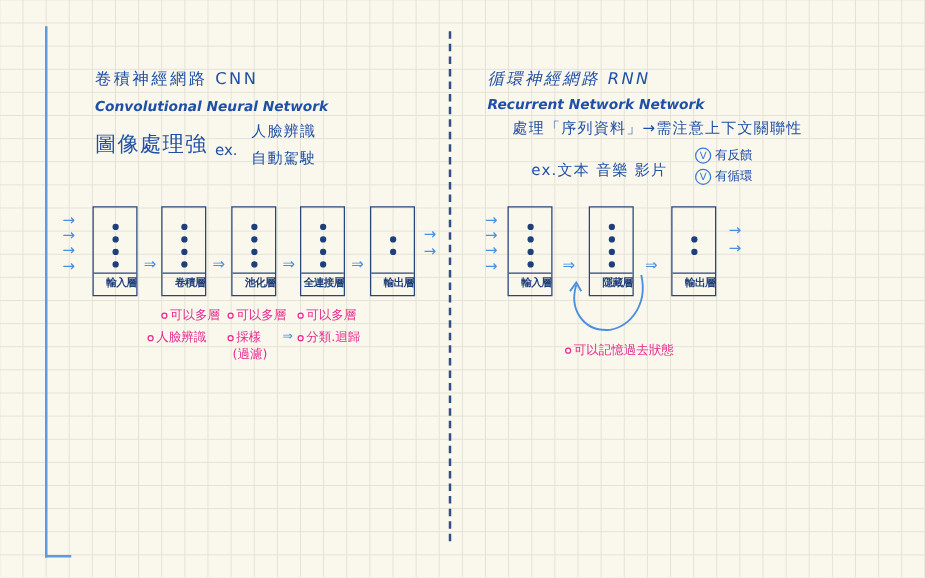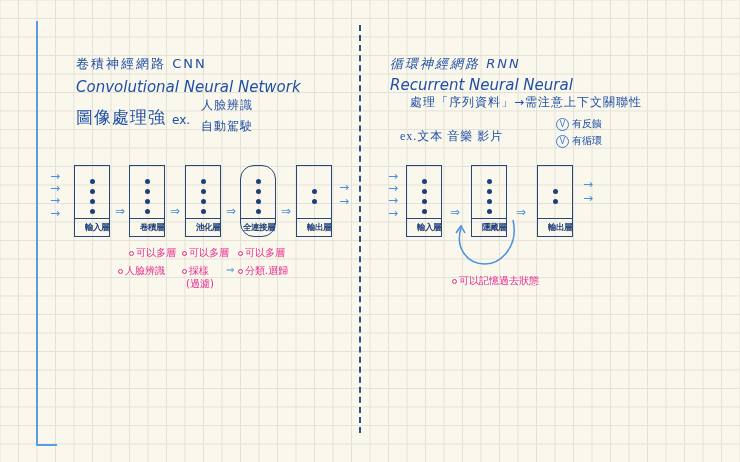--- a/index.html
+++ b/index.html
@@ -14,21 +14,21 @@
     font-family: "DejaVu Sans", sans-serif;
     color: #1f4fa6;
   }
   .abs { position: absolute; }
   .margin-line { left: 36px; top: 21px; width: 2px; height: 425px; background: #5b9be0; }
   .margin-foot { left: 36px; top: 444px; width: 21px; height: 2px; background: #5b9be0; }
   .divider { left: 359px; top: 25px; width: 0; height: 408px; border-left: 2px dashed #2f4f86; }
 
   .hw { white-space: nowrap; color: #1f4fa6; line-height: 1; }
   .t-title { font-size: 13px; letter-spacing: 2px; }
-  .t-sub { font-size: 15px; font-style: italic; }
+  .t-sub { font-size: 11px; font-style: italic; font-weight: bold; }
   .t-big { font-size: 17px; letter-spacing: 1px; }
   .t-med { font-size: 12px; letter-spacing: 1px; }
   .t-ex { font-size: 12px; }
 
   .layer {
     position: absolute; width: 36px; height: 72px;
     border: 1.5px solid #27467a; box-sizing: border-box;
   }
   .layer .dots { position: absolute; left: 0; right: 0; top: 6px; height: 48px;
     display: flex; flex-direction: column; align-items: center; justify-content: center; gap: 5px; }
@@ -48,21 +48,21 @@
 </head>
 <body>
 
 <div class="abs margin-line"></div>
 <div class="abs margin-foot"></div>
 <div class="abs divider"></div>
 
 <div>
   <div class="abs hw t-title" style="left:76px; top:57px;">卷積神經網路 CNN</div>
   <div class="abs hw t-sub" style="left:76px; top:80px;">Convolutional Neural Network</div>
-  <div class="abs hw t-big" style="left:76px; top:109px;">圖像處理強</div>
+  <div class="abs hw t-big" style="left:76px; top:109px;font-family:Liberation Mono, monospace;">圖像處理強</div>
   <div class="abs hw t-ex" style="left:172px; top:114px;">ex.</div>
   <div class="abs hw t-med" style="left:201px; top:99px;">人臉辨識</div>
   <div class="abs hw t-med" style="left:201px; top:120px;">自動駕駛</div>
 
   <div class="arrow" style="left:50px; top:170px;">→</div>
   <div class="arrow" style="left:50px; top:182px;">→</div>
   <div class="arrow" style="left:50px; top:194px;">→</div>
   <div class="arrow" style="left:50px; top:207px;">→</div>
 
   <div class="layer" style="left:74px; top:165px;">
@@ -91,21 +91,21 @@
     <div class="dots">
         <span class="dot"></span>
         <span class="dot"></span>
         <span class="dot"></span>
         <span class="dot"></span>
       </div>
     <div class="lbl">池化層</div>
   </div>
   <div class="arrow" style="left:226px; top:205px;">⇒</div>
 
-  <div class="layer" style="left:240px; top:165px;border-radius:14px;">
+  <div class="layer" style="left:240px; top:165px;">
     <div class="dots">
         <span class="dot"></span>
         <span class="dot"></span>
         <span class="dot"></span>
         <span class="dot"></span>
       </div>
     <div class="lbl">全連接層</div>
   </div>
   <div class="arrow" style="left:281px; top:205px;">⇒</div>
 
@@ -124,23 +124,23 @@
   <div class="abs pink" style="left:182px; top:248px;"><span class="bullet"></span><span>可以多層</span></div>
   <div class="abs pink" style="left:182px; top:266px;"><span class="bullet"></span><span>採樣</span></div>
   <div class="abs pink" style="left:186px; top:279px;">(過濾)</div>
   <div class="abs pink" style="left:238px; top:248px;"><span class="bullet"></span><span>可以多層</span></div>
   <div class="abs arrow" style="left:226px; top:265px; font-size:10px;">⇒</div>
   <div class="abs pink" style="left:238px; top:266px;"><span class="bullet"></span><span>分類.迴歸</span></div>
 </div>
 
 <div>
   <div class="abs hw t-title" style="left:390px; top:57px;font-style:italic;">循環神經網路 RNN</div>
-  <div class="abs hw t-sub" style="left:390px; top:78px;">Recurrent Neural Neural</div>
+  <div class="abs hw t-sub" style="left:390px; top:78px;">Recurrent Network Network</div>
   <div class="abs hw t-med" style="left:410px; top:96px;">處理「序列資料」→需注意上下文關聯性</div>
-  <div class="abs hw t-med" style="left:400px; top:130px;font-family:Liberation Serif, serif;">ex.文本  音樂  影片</div>
+  <div class="abs hw t-med" style="left:425px; top:130px;">ex.文本  音樂  影片</div>
   <div class="abs check-row" style="left:556px; top:117px;">
     <span class="check">V</span><span>有反饋</span>
   </div>
   <div class="abs check-row" style="left:556px; top:134px;">
     <span class="check">V</span><span>有循環</span>
   </div>
 
   <div class="arrow" style="left:388px; top:170px;">→</div>
   <div class="arrow" style="left:388px; top:182px;">→</div>
   <div class="arrow" style="left:388px; top:194px;">→</div>

